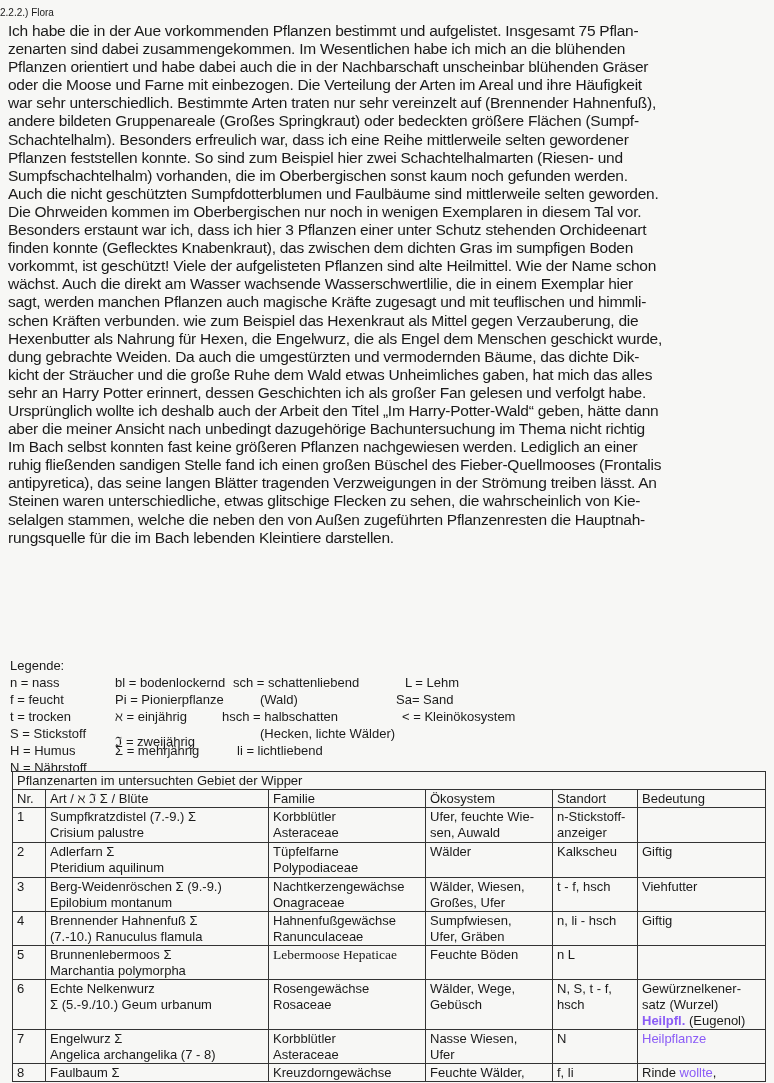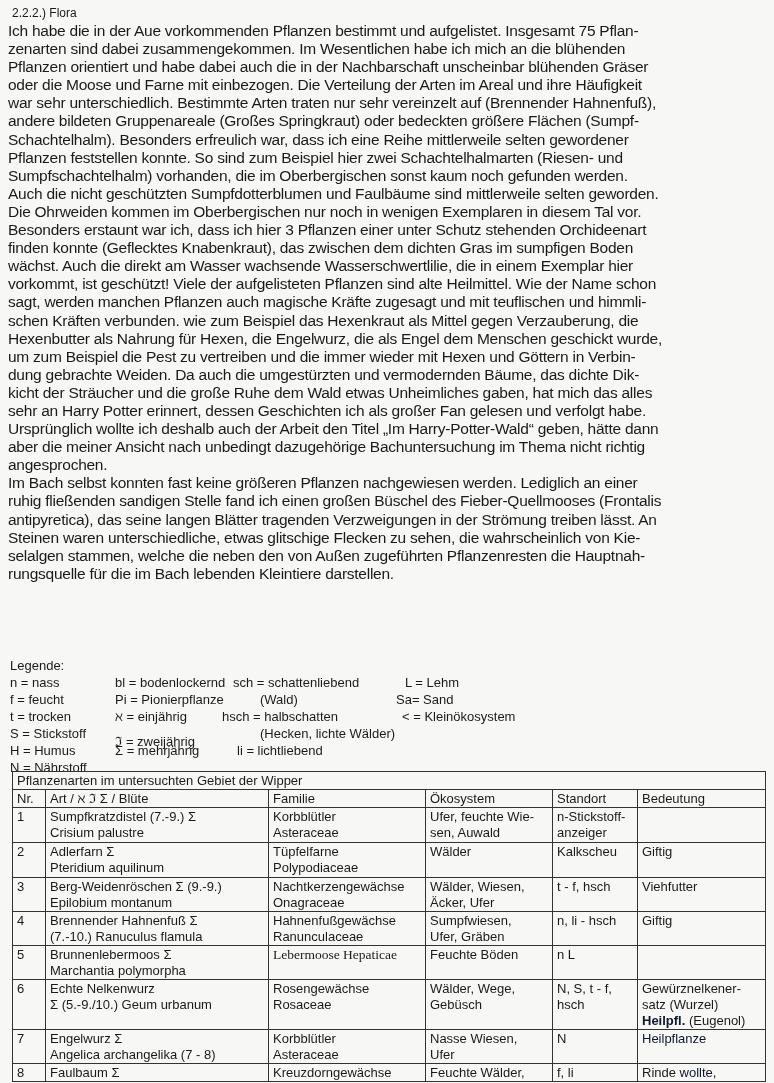--- a/index.html
+++ b/index.html
@@ -4,22 +4,22 @@
 <style>
   html, body { margin: 0; padding: 0; }
   body {
     width: 774px; height: 1083px; overflow: hidden;
     background: #f7f7f5;
     font-family: "Liberation Sans", sans-serif;
     color: #1a1a1a;
     position: relative;
   }
   .heading {
-    position: absolute; left: 12px; top: 4px;
-    font-size: 12px; line-height: 18px;
+    position: absolute; left: 0; top: 4px;
+    font-size: 10px; line-height: 18px;
   }
   .body-text {
     position: absolute; left: 8px; top: 22px; width: 762px;
     font-size: 15.5px; line-height: 18.1px;
     letter-spacing: -0.25px;
   }
   .body-text .line { display: block; white-space: nowrap; }
   .legend {
     position: absolute; left: 10px; top: 657px; width: 600px; height: 112px;
     font-size: 13px; line-height: 17px;
@@ -31,21 +31,21 @@
     border-collapse: collapse;
     font-size: 13px; line-height: 16px;
     table-layout: fixed;
   }
   table.flora td {
     border: 1px solid #333;
     padding: 1px 4px 0 4px;
     vertical-align: top;
   }
   table.flora td.title { }
-  .green { color: #0f172a; }
+  .green { color: #8b5cf6; }
   .serif { font-family: Liberation Serif, serif; font-size: 13.5px; }
   .line2 { display: block; }
 </style>
 </head>
 <body>
 
 <div class="heading">2.2.2.) Flora</div>
 
 <div class="body-text" id="body-text">
     <span class="line">Ich habe die in der Aue vorkommenden Pflanzen bestimmt und aufgelistet. Insgesamt 75 Pflan-</span>
@@ -54,32 +54,30 @@
     <span class="line">oder die Moose und Farne mit einbezogen. Die Verteilung der Arten im Areal und ihre Häufigkeit</span>
     <span class="line">war sehr unterschiedlich. Bestimmte Arten traten nur sehr vereinzelt auf (Brennender Hahnenfuß),</span>
     <span class="line">andere bildeten Gruppenareale (Großes Springkraut) oder bedeckten größere Flächen (Sumpf-</span>
     <span class="line">Schachtelhalm). Besonders erfreulich war, dass ich eine Reihe mittlerweile selten gewordener</span>
     <span class="line">Pflanzen feststellen konnte. So sind zum Beispiel hier zwei Schachtelhalmarten (Riesen- und</span>
     <span class="line">Sumpfschachtelhalm) vorhanden, die im Oberbergischen sonst kaum noch gefunden werden.</span>
     <span class="line">Auch die nicht geschützten Sumpfdotterblumen und Faulbäume sind mittlerweile selten geworden.</span>
     <span class="line">Die Ohrweiden kommen im Oberbergischen nur noch in wenigen Exemplaren in diesem Tal vor.</span>
     <span class="line">Besonders erstaunt war ich, dass ich hier 3 Pflanzen einer unter Schutz stehenden Orchideenart</span>
     <span class="line">finden konnte (Geflecktes Knabenkraut), das zwischen dem dichten Gras im sumpfigen Boden</span>
+    <span class="line">vorkommt, ist geschützt! Viele der aufgelisteten Pflanzen sind alte Heilmittel. Wie der Name schon</span>
     <span class="line">wächst. Auch die direkt am Wasser wachsende Wasserschwertlilie, die in einem Exemplar hier</span>
-    <span class="line">vorkommt, ist geschützt! Viele der aufgelisteten Pflanzen sind alte Heilmittel. Wie der Name schon</span>
     <span class="line">sagt, werden manchen Pflanzen auch magische Kräfte zugesagt und mit teuflischen und himmli-</span>
     <span class="line">schen Kräften verbunden. wie zum Beispiel das Hexenkraut als Mittel gegen Verzauberung, die</span>
     <span class="line">Hexenbutter als Nahrung für Hexen, die Engelwurz, die als Engel dem Menschen geschickt wurde,</span>
-    <span class="line">um zum Beispiel die Pest zu vertreiben und die immer wieder mit Hexen und Göttern in Verbin-</span>
     <span class="line">dung gebrachte Weiden. Da auch die umgestürzten und vermodernden Bäume, das dichte Dik-</span>
     <span class="line">kicht der Sträucher und die große Ruhe dem Wald etwas Unheimliches gaben, hat mich das alles</span>
     <span class="line">sehr an Harry Potter erinnert, dessen Geschichten ich als großer Fan gelesen und verfolgt habe.</span>
     <span class="line">Ursprünglich wollte ich deshalb auch der Arbeit den Titel „Im Harry-Potter-Wald“ geben, hätte dann</span>
     <span class="line">aber die meiner Ansicht nach unbedingt dazugehörige Bachuntersuchung im Thema nicht richtig</span>
-    <span class="line">angesprochen.</span>
     <span class="line">Im Bach selbst konnten fast keine größeren Pflanzen nachgewiesen werden. Lediglich an einer</span>
     <span class="line">ruhig fließenden sandigen Stelle fand ich einen großen Büschel des Fieber-Quellmooses (Frontalis</span>
     <span class="line">antipyretica), das seine langen Blätter tragenden Verzweigungen in der Strömung treiben lässt. An</span>
     <span class="line">Steinen waren unterschiedliche, etwas glitschige Flecken zu sehen, die wahrscheinlich von Kie-</span>
     <span class="line">selalgen stammen, welche die neben den von Außen zugeführten Pflanzenresten die Hauptnah-</span>
     <span class="line">rungsquelle für die im Bach lebenden Kleintiere darstellen.</span>
   </div>
 
 <div class="legend">
   <div class="lg-title">Legende:</div>
@@ -173,21 +171,21 @@
         <td>
           <span class="line2">Berg-Weidenröschen Σ (9.-9.)</span>
           <span class="line2">Epilobium montanum</span>
         </td>
         <td>
           <span class="line2">Nachtkerzengewächse</span>
           <span class="line2">Onagraceae</span>
         </td>
         <td>
           <span class="line2">Wälder, Wiesen,</span>
-          <span class="line2">Äcker, Ufer</span>
+          <span class="line2">Großes, Ufer</span>
         </td>
         <td>
           <span class="line2">t - f, hsch</span>
         </td>
         <td><span>Viehfutter</span></td>
       </tr>
       <tr style="height: 34px;">
         <td><span>4</span></td>
         <td>
           <span class="line2">Brennender Hahnenfuß Σ</span>

